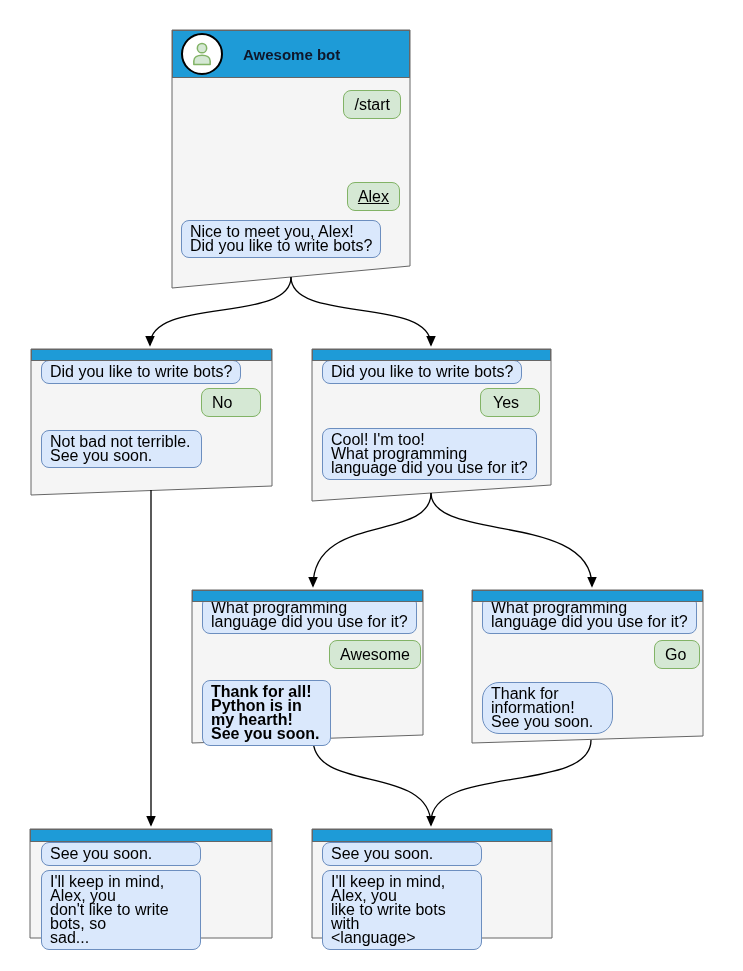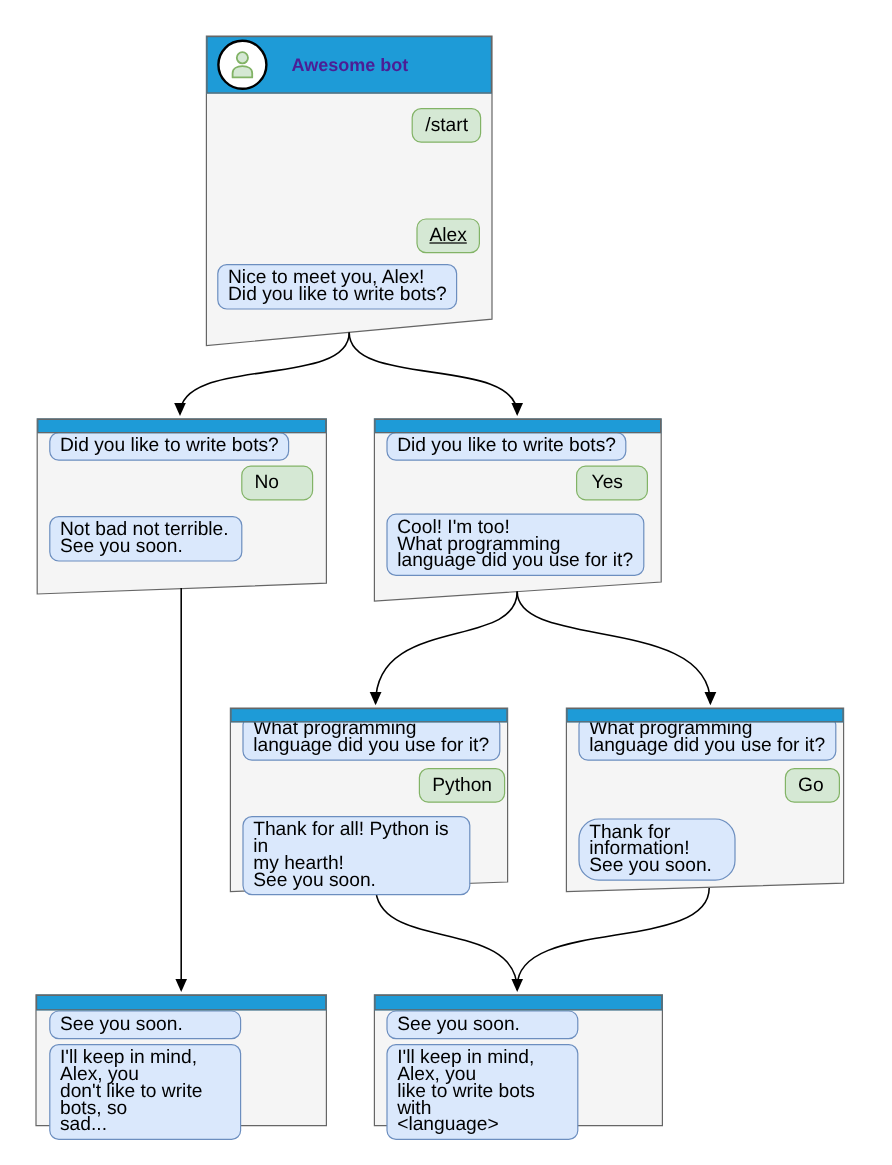--- a/index.html
+++ b/index.html
@@ -24,21 +24,21 @@
   .titlebar-sm { height:12px; }
   .titlebar-xs { height:13px; }
   .titlebar-lg { height:48px; padding-left:8px; }
   .avatar {
     width:38px; height:38px; border-radius:50%;
     background:#ffffff; border:2px solid #000;
     display:flex; align-items:center; justify-content:center;
     flex:0 0 auto;
   }
   .bot-title {
-    margin-left:20px; color:#4c1d95; font-weight:bold; font-size:15px;
+    margin-left:20px; color:#0f172a; font-weight:bold; font-size:15px;
     white-space:nowrap;
   }
   .bubble {
     position:absolute; z-index:1;
     font-size:16px; line-height:14px;
     white-space:pre-line;
     border-radius:8px;
     box-sizing:border-box;
   }
   .bot {
@@ -111,22 +111,22 @@
     <div class="bubble user" style="top:39px; right:11px; width:60px;padding-left:12px;">Yes</div>
     <div class="bubble bot" style="top:79px; left:10px;">Cool! I'm too!
 What programming
 language did you use for it?</div>
   </div>
 
   <div class="window" style="left:192px; top:590px; width:231px; height:153px;">
     <div class="titlebar titlebar-sm"></div>
     <div class="bubble bot" style="top:6px; left:10px;">What programming
 language did you use for it?</div>
-    <div class="bubble user" style="top:50px; right:2px;">Python</div>
-    <div class="bubble bot" style="top:90px; left:10px; width:190px;">Thank for all! Python is in
+    <div class="bubble user" style="top:50px; right:2px;">Awesome</div>
+    <div class="bubble bot" style="top:90px; left:10px; width:129px;font-weight:bold;">Thank for all! Python is in
 my hearth!
 See you soon.</div>
   </div>
 
   <div class="window" style="left:472px; top:590px; width:231px; height:153px;">
     <div class="titlebar titlebar-sm"></div>
     <div class="bubble bot" style="top:6px; left:10px;">What programming
 language did you use for it?</div>
     <div class="bubble user" style="top:50px; right:3px; min-width:46px;margin-left:48px;">Go</div>
     <div class="bubble bot" style="top:92px; left:10px; width:131px;border-radius:17px;">Thank for information!

